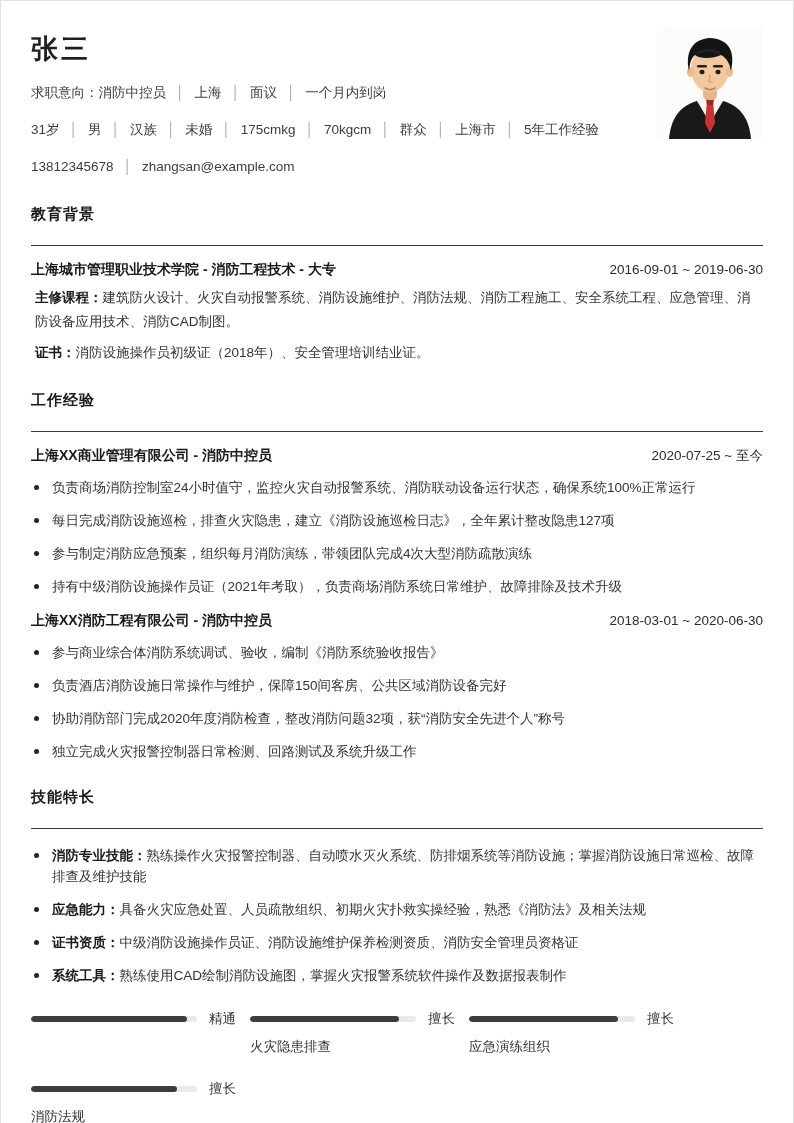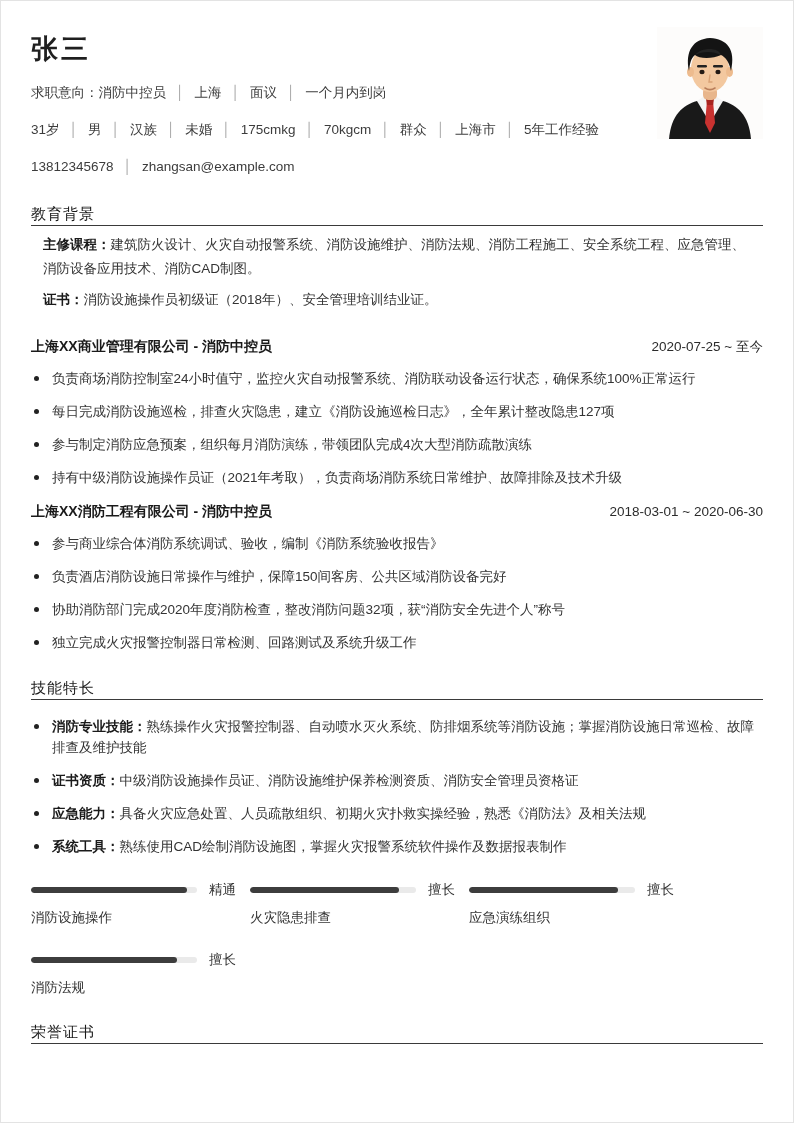--- a/index.html
+++ b/index.html
@@ -23,32 +23,32 @@
     font-size:27px;font-weight:bold;color:#1f1f1f;
     margin:0 0 14px;letter-spacing:3px;
   }
   .info-line{font-size:13.5px;color:#3c3c3c;line-height:24px;white-space:nowrap;margin-top:13px;}
   .sep{color:#a6a6a6;margin:0 10px;font-weight:normal;}
   .photo{flex:0 0 auto;width:106px;height:112px;margin-left:16px;background:#fdfcfb;}
   .photo svg{display:block;}
   
   .section{margin-top:26px;}
   .section-title{
-    font-size:15px;font-weight:normal;color:#1a1a1a;
-    margin:0;padding-bottom:1px;
+    font-size:15px;font-weight:bold;color:#1a1a1a;
+    margin:0;padding-bottom:21px;
     border-bottom:1.5px solid #3a3a3a;
     letter-spacing:1px;
   }
   .entry-head{
     display:flex;justify-content:space-between;align-items:baseline;
     margin-top:15px;
   }
   .entry-title{font-weight:bold;font-size:14px;color:#1a1a1a;}
   .entry-date{font-size:13.5px;color:#2b2b2b;font-weight:normal;}
-  .detail{margin:7px 12px 0;font-size:13.5px;line-height:24px;color:#333;}
+  .detail{margin:7px 4px 0;font-size:13.5px;line-height:24px;color:#333;}
   .b{font-weight:bold;color:#1a1a1a;}
   
   .bullet{display:flex;margin-top:12px;font-size:13.5px;line-height:21px;color:#333;}
   .dot{
     flex:0 0 auto;width:5px;height:5px;border-radius:50%;
     background:#222;margin:8px 13px 0 3px;
   }
   .bullet-text{flex:1;}
   
   .bars{
@@ -101,25 +101,30 @@
         <ellipse cx="61" cy="45" rx="2.6" ry="2.2" fill="#241a14"></ellipse>
 
         <path d="M53,48 L52,55 L55,55" stroke="#d9a377" stroke-width="1.4" fill="none" stroke-linecap="round"></path>
         <path d="M48,61 C51,63 55,63 58,61" stroke="#b97e5a" stroke-width="1.6" fill="none" stroke-linecap="round"></path>
       </svg>
     </div>
   </div>
 
   <div class="section">
     <h2 class="section-title">教育背景</h2>
+    <div class="entry-head">
+      <span class="entry-title">上海城市管理职业技术学院 - 消防工程技术 - 大专</span>
+      <span class="entry-date">2016-09-01 ~ 2019-06-30</span>
+    </div>
     <p class="detail"><span class="b">主修课程：</span><span>建筑防火设计、火灾自动报警系统、消防设施维护、消防法规、消防工程施工、安全系统工程、应急管理、消防设备应用技术、消防CAD制图。</span></p>
     <p class="detail"><span class="b">证书：</span><span>消防设施操作员初级证（2018年）、安全管理培训结业证。</span></p>
   </div>
 
   <div class="section">
+    <h2 class="section-title">工作经验</h2>
 
     <div>
       <div class="entry-head">
         <span class="entry-title">上海XX商业管理有限公司 - 消防中控员</span>
         <span class="entry-date">2020-07-25 ~ 至今</span>
       </div>
       <div class="bullet">
           <span class="dot"></span>
           <span class="bullet-text">负责商场消防控制室24小时值守，监控火灾自动报警系统、消防联动设备运行状态，确保系统100%正常运行</span>
         </div>
@@ -163,40 +168,39 @@
 
   <div class="section">
     <h2 class="section-title">技能特长</h2>
 
     <div class="bullet" style="margin-top:16px;">
         <span class="dot"></span>
         <span class="bullet-text"><span class="b">消防专业技能：</span><span>熟练操作火灾报警控制器、自动喷水灭火系统、防排烟系统等消防设施；掌握消防设施日常巡检、故障排查及维护技能</span></span>
       </div>
     <div class="bullet">
         <span class="dot"></span>
+        <span class="bullet-text"><span class="b">应急能力：</span><span>具备火灾应急处置、人员疏散组织、初期火灾扑救实操经验，熟悉《消防法》及相关法规</span></span>
+      </div>
+    <div class="bullet">
+        <span class="dot"></span>
         <span class="bullet-text"><span class="b">证书资质：</span><span>中级消防设施操作员证、消防设施维护保养检测资质、消防安全管理员资格证</span></span>
       </div>
     <div class="bullet">
         <span class="dot"></span>
-        <span class="bullet-text"><span class="b">应急能力：</span><span>具备火灾应急处置、人员疏散组织、初期火灾扑救实操经验，熟悉《消防法》及相关法规</span></span>
-      </div>
-    <div class="bullet">
-        <span class="dot"></span>
         <span class="bullet-text"><span class="b">系统工具：</span><span>熟练使用CAD绘制消防设施图，掌握火灾报警系统软件操作及数据报表制作</span></span>
       </div>
 
     <div class="bars">
       <div>
         <div class="skill-row">
           <div class="track">
               <div class="fill" style="width: 94%;"></div>
             </div>
           <span class="level">精通</span>
         </div>
-        <div class="skill-name">消防设施操作</div>
       </div>
       <div>
         <div class="skill-row">
           <div class="track">
               <div class="fill" style="width: 90%;"></div>
             </div>
           <span class="level">擅长</span>
         </div>
         <div class="skill-name">火灾隐患排查</div>
       </div>

